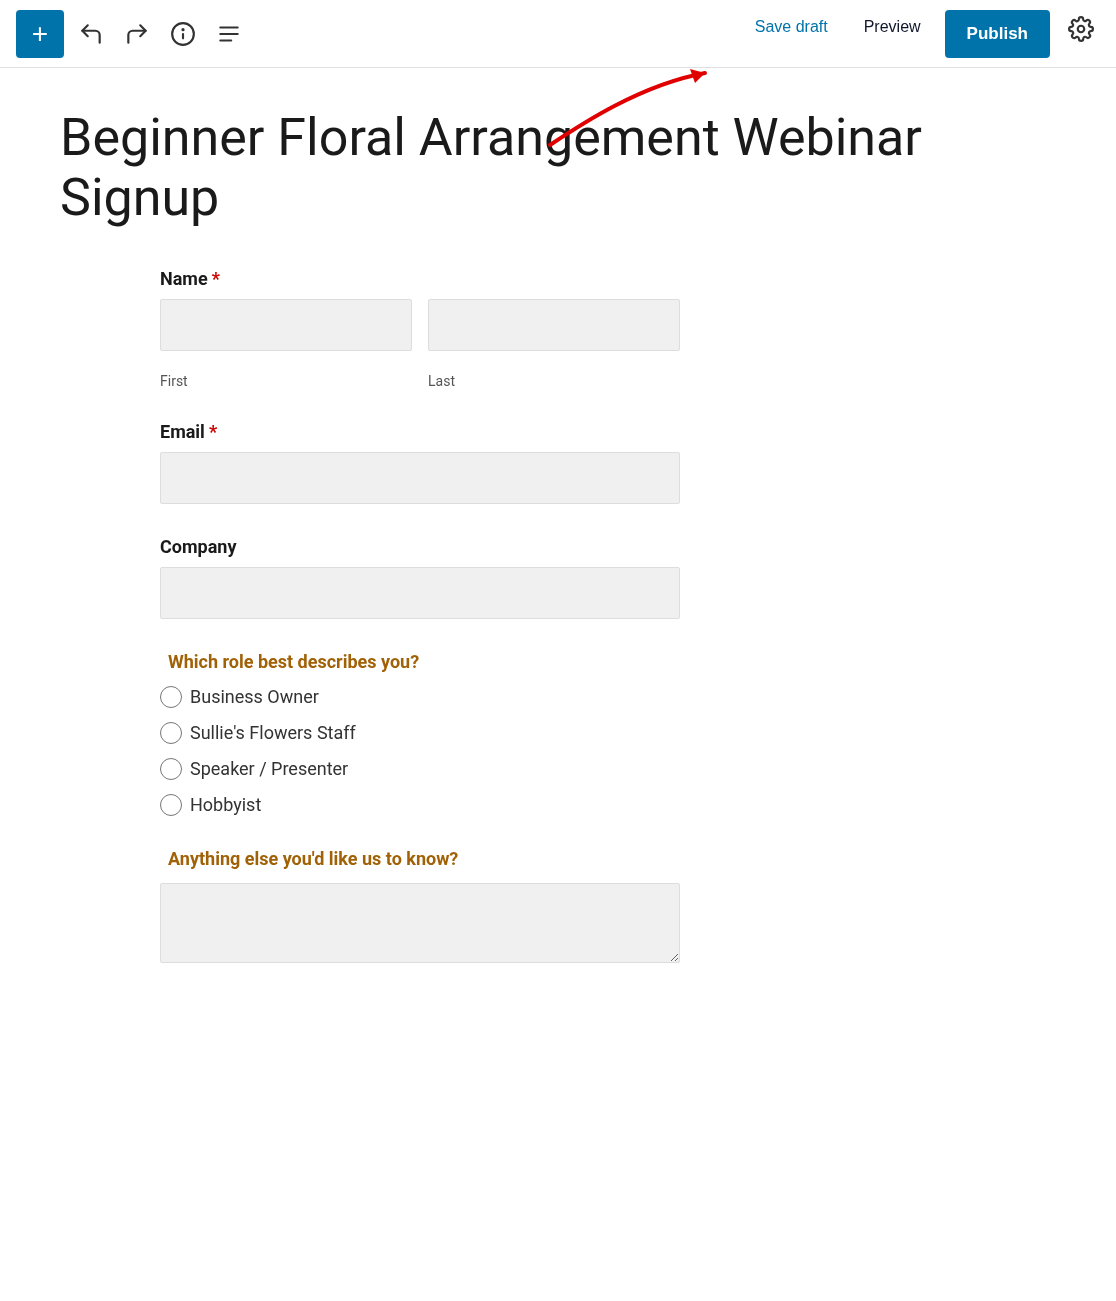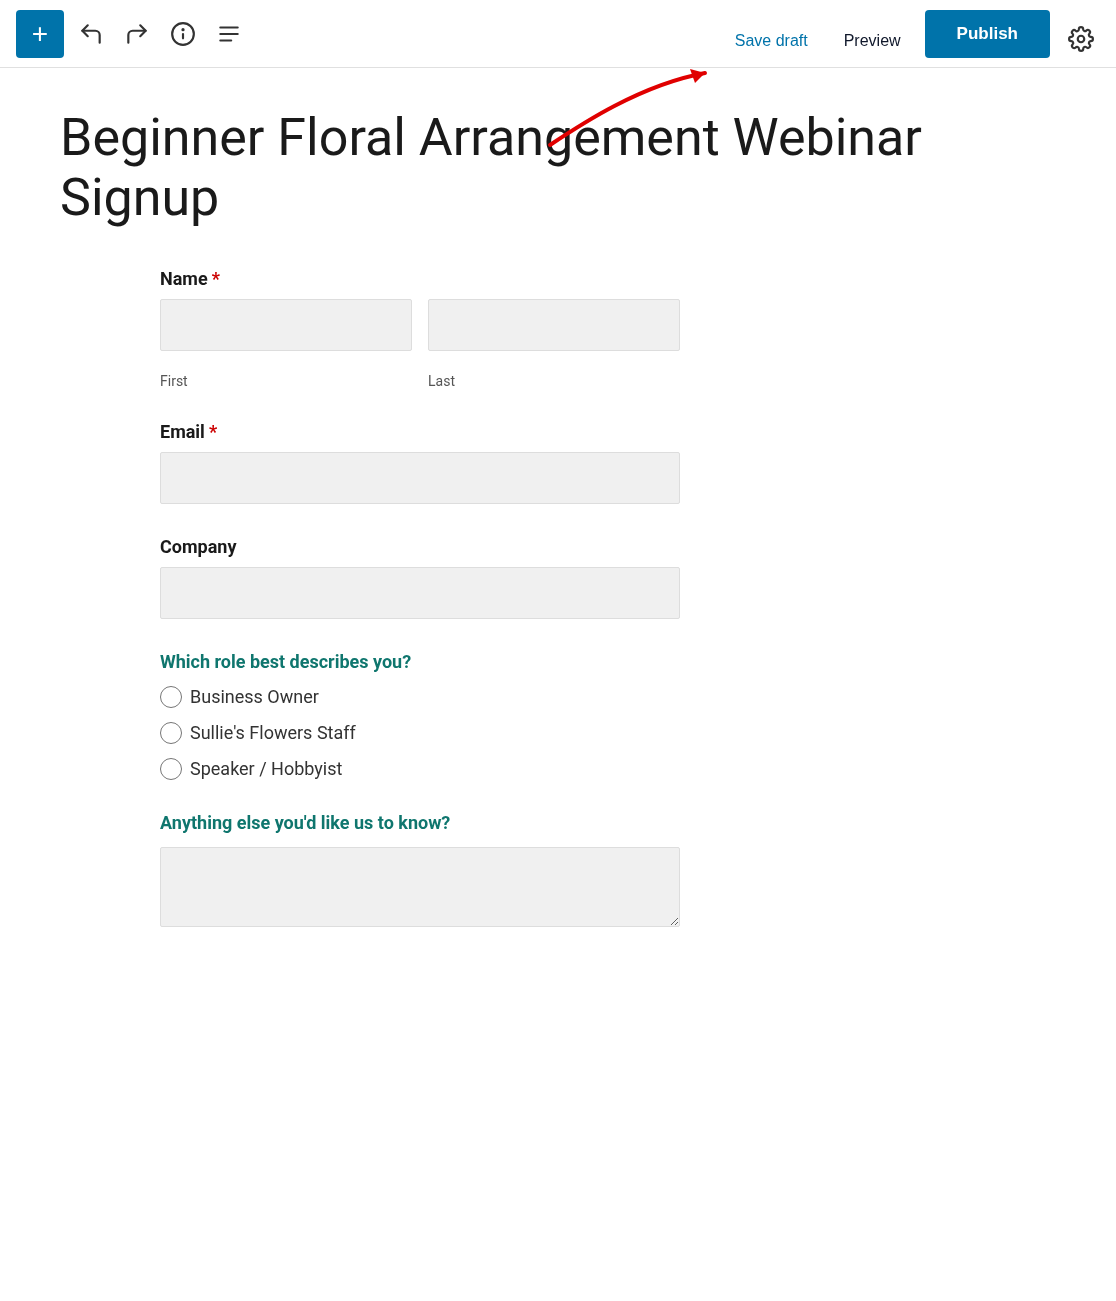--- a/index.html
+++ b/index.html
@@ -25,21 +25,21 @@
       gap: 8px;
     }
     .toolbar-left {
       display: flex;
       align-items: center;
       gap: 8px;
       flex: 1;
     }
     .toolbar-right {
       display: flex;
-      align-items: flex-end;
+      align-items: flex-start;
       gap: 12px;
     }
     .btn-add {
       width: 48px;
       height: 48px;
       background: #0073aa;
       border: none;
       border-radius: 4px;
       color: #fff;
       font-size: 28px;
@@ -82,21 +82,21 @@
       padding: 8px 12px;
       font-weight: 500;
     }
     .btn-publish {
       background: #0073aa;
       border: none;
       border-radius: 4px;
       color: #fff;
       font-size: 17px;
       font-weight: 600;
-      padding: 12px 32px;
+      padding: 12px 22px;
       cursor: pointer;
       height: 48px;
     }
     .btn-settings {
       background: none;
       border: none;
       cursor: pointer;
       padding: 6px;
       display: flex;
       align-items: center;
@@ -198,23 +198,24 @@
     }
 
     .radio-label {
       font-size: 18px;
       color: #333;
     }
 
     .question-label {
       font-size: 18px;
       font-weight: 700;
-      color: #0f766e;
+      color: #a16207;
       margin-bottom: 14px;
       display: block;
+      margin-left: 8px;
     }
 
     .textarea-input {
       width: 100%;
       height: 80px;
       background: #f0f0f0;
       border: 1px solid #ddd;
       border-radius: 2px;
       padding: 8px 12px;
       font-size: 16px;
@@ -324,21 +325,25 @@
         <label class="radio-option">
           <input type="radio" class="radio-input" name="role" style="">
           <span class="radio-label">Business Owner</span>
         </label>
         <label class="radio-option">
           <input type="radio" class="radio-input" name="role" style="">
           <span class="radio-label">Sullie's Flowers Staff</span>
         </label>
         <label class="radio-option">
           <input type="radio" class="radio-input" name="role" style="">
-          <span class="radio-label">Speaker / Hobbyist</span>
+          <span class="radio-label">Speaker / Presenter</span>
+        </label>
+        <label class="radio-option">
+          <input type="radio" class="radio-input" name="role" style="">
+          <span class="radio-label">Hobbyist</span>
         </label>
       </div>
     </div>
 
     <div class="form-group">
       <span class="question-label">Anything else you'd like us to know?</span>
       <textarea class="textarea-input" style=""></textarea>
     </div>
 
   </div>

